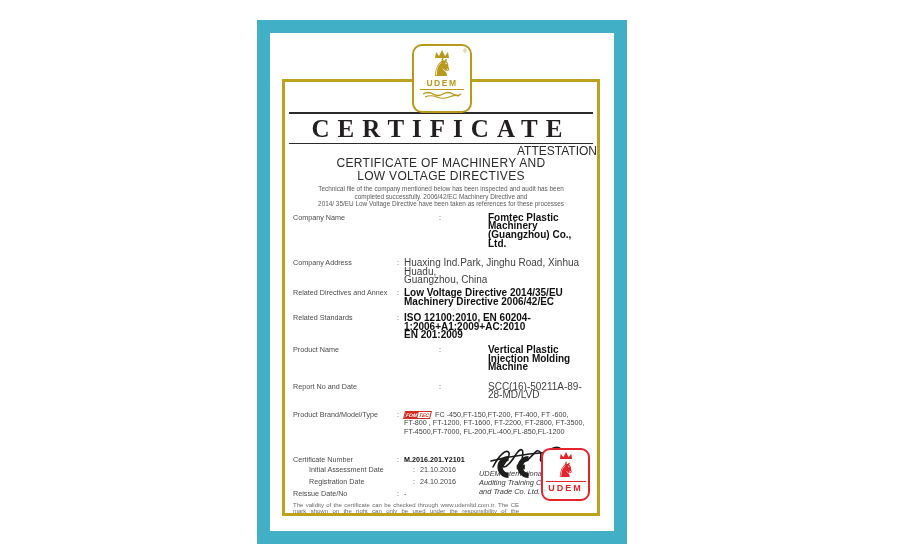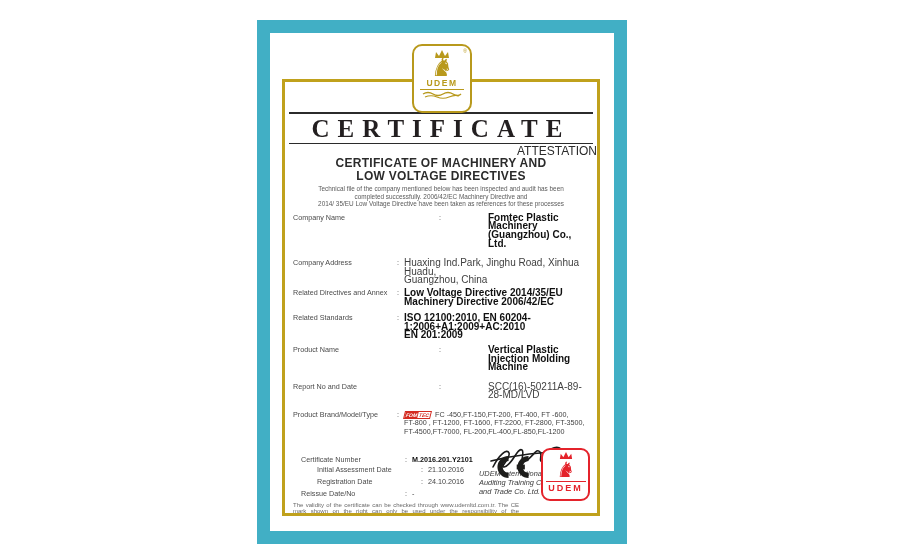--- a/index.html
+++ b/index.html
@@ -22,40 +22,40 @@
   .wave-svg{display:block;margin:1px auto 0;}
 
   
   .goldbox{position:absolute;left:12px;top:46px;width:318px;height:437px;box-sizing:border-box;
            border:3px solid #c0a11c;background:#ffffff;overflow:hidden;}
   .rule{height:1.5px;background:#2b2b2b;margin:0 4px;}
   .rule.first{margin-top:30px;}
   .cert-title{margin:1px 0 1px;text-align:center;font-family:"Liberation Serif",serif;font-weight:bold;
               font-size:25px;line-height:27px;letter-spacing:8px;color:#231f20;white-space:nowrap;}
   .attestation{margin-top:2px;text-align:right;font-size:12px;line-height:11px;font-weight:normal;color:#2b2b2b;}
-  .subline{text-align:center;font-size:12px;line-height:13px;font-weight:bold;color:#2b2b2b;letter-spacing:0.3px;}
+  .subline{text-align:center;font-size:12px;line-height:13px;font-weight:normal;color:#2b2b2b;letter-spacing:0.3px;}
   .intro{margin-top:2px;text-align:center;font-size:6.4px;line-height:7.6px;color:#5a5a5a;white-space:pre-line;}
 
   
   .fields{margin:6px 6px 0 8px;}
   .frow{display:flex;align-items:flex-start;}
   .frow .lbl{width:104px;flex:0 0 104px;font-size:7.2px;line-height:8.6px;color:#4a4a4a;}
   .frow .col{width:7px;flex:0 0 7px;font-size:7.2px;line-height:8.6px;color:#4a4a4a;}
   .frow .val{flex:1;font-size:10px;line-height:8.6px;font-weight:bold;color:#101010;white-space:pre-line;}
   .frow .val.plain{font-weight:normal;color:#3f3f3f;}
   .mb-s{margin-bottom:11px;gap:42px;} .mb-2a{margin-bottom:4px;} .mb-2b{margin-bottom:8px;} .mb-2c{margin-bottom:6px;}
   .brandrow-val{flex:1;font-size:7.2px;line-height:8.6px;font-weight:normal;color:#3f3f3f;}
   .fomtec{display:inline-block;vertical-align:top;transform:skewX(-14deg);border:1px solid #d42b20;
           font-size:5px;line-height:6px;font-weight:bold;font-style:italic;margin-right:4px;}
   .fomtec .fl{background:#d42b20;color:#ffffff;padding:0 1px;}
   .fomtec .fr{color:#d42b20;padding:0 1px;}
   .models{white-space:pre-line;display:inline;}
 
   
-  .certblock{position:relative;margin:18px 6px 0 16px;}
+  .certblock{position:relative;margin:18px 6px 0 8px;}
   .crow{display:flex;align-items:flex-start;}
   .crow .lbl{width:104px;flex:0 0 104px;font-size:7.2px;line-height:9px;color:#4a4a4a;}
   .crow .col{width:7px;flex:0 0 7px;font-size:7.2px;line-height:9px;color:#4a4a4a;}
   .crow .val{font-size:7.2px;line-height:9px;color:#3f3f3f;}
   .crow .val.b{font-weight:bold;color:#101010;}
   .cgap1{margin-bottom:1px;}.cgap2{margin-bottom:3px;padding-left:16px;}
   .issuer{position:absolute;right:0;top:-14px;width:112px;font-style:italic;}
   .sig-svg{display:block;margin-left:10px;}
   .issuer-name{margin-top:-6px;font-size:7.4px;line-height:9.4px;color:#3a3a3a;white-space:pre-line;}
 

